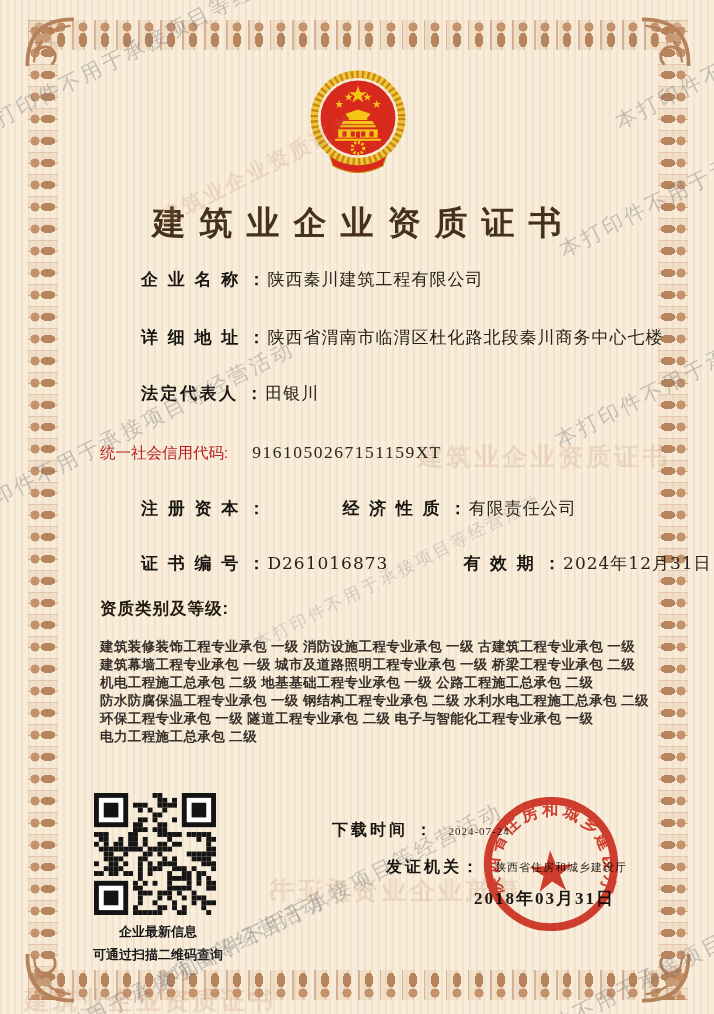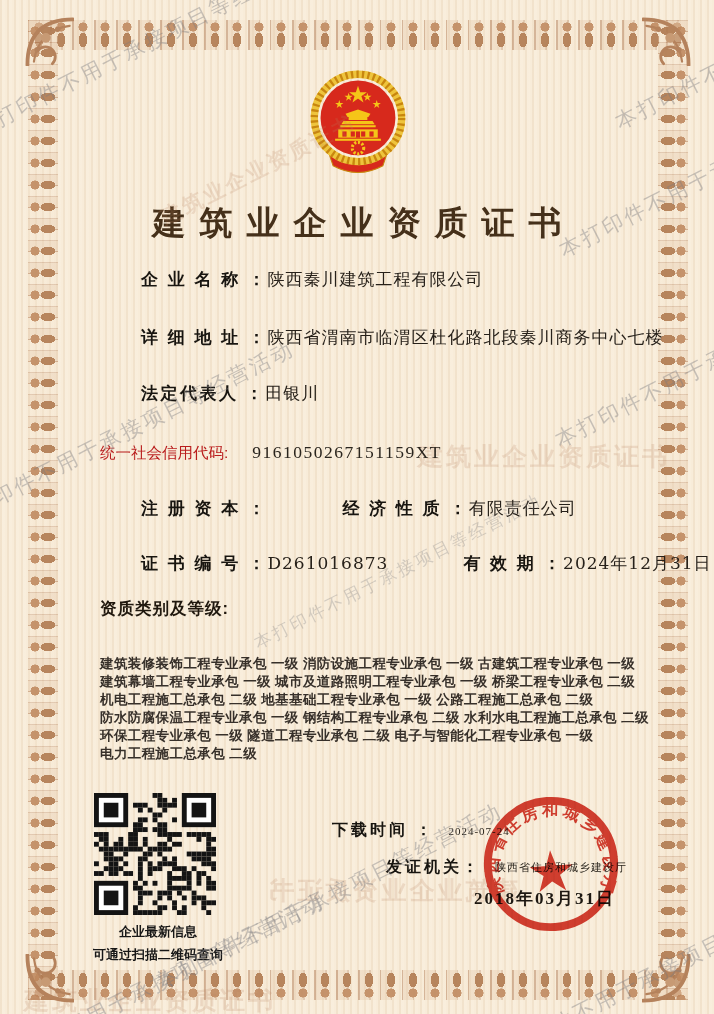--- a/index.html
+++ b/index.html
@@ -40,21 +40,21 @@
     font-family:"Liberation Serif",serif;}
   
   .row{position:absolute;left:100px;white-space:nowrap;display:flex;align-items:baseline;z-index:2;}
   .lbl{font-weight:bold;font-size:17px;letter-spacing:2.5px;color:#181510;padding-left:41px;}
   .val{font-family:"DejaVu Serif",serif;font-size:17px;letter-spacing:1px;color:#27211a;}
   .lbl-uscc{font-weight:normal;font-size:15.5px;letter-spacing:0;color:#b91c1c;}
   .val-uscc{font-family:"Liberation Serif",serif;font-size:17.5px;letter-spacing:1.5px;color:#2a251e;margin-left:24px;}
   .pair-gap{margin-left:34px;}
   
   .quals{position:absolute;left:100px;top:598px;z-index:2;}
-  .quals-heading{font-weight:bold;font-size:16.5px;letter-spacing:1px;color:#20180e;margin-bottom:35px;}
+  .quals-heading{font-weight:bold;font-size:16.5px;letter-spacing:1px;color:#20180e;margin-bottom:18px;}
   .qline{font-size:13.5px;font-weight:600;letter-spacing:.4px;color:#37302a;line-height:18px;white-space:nowrap;}
   
   .qr{position:absolute;left:94px;top:793px;width:122px;height:122px;z-index:2;}
   .qr-caption{position:absolute;left:58px;top:920px;width:200px;text-align:center;z-index:2;
     font-weight:bold;font-size:13px;color:#171717;line-height:23px;}
   
   .footer-row{position:absolute;white-space:nowrap;z-index:2;display:flex;align-items:center;}
   .f-download{left:332px;top:820px;}
   .f-issuer{left:386px;top:857px;}
   .f-date{left:474px;top:887px;font-family:Liberation Serif, serif;font-size:17px;

